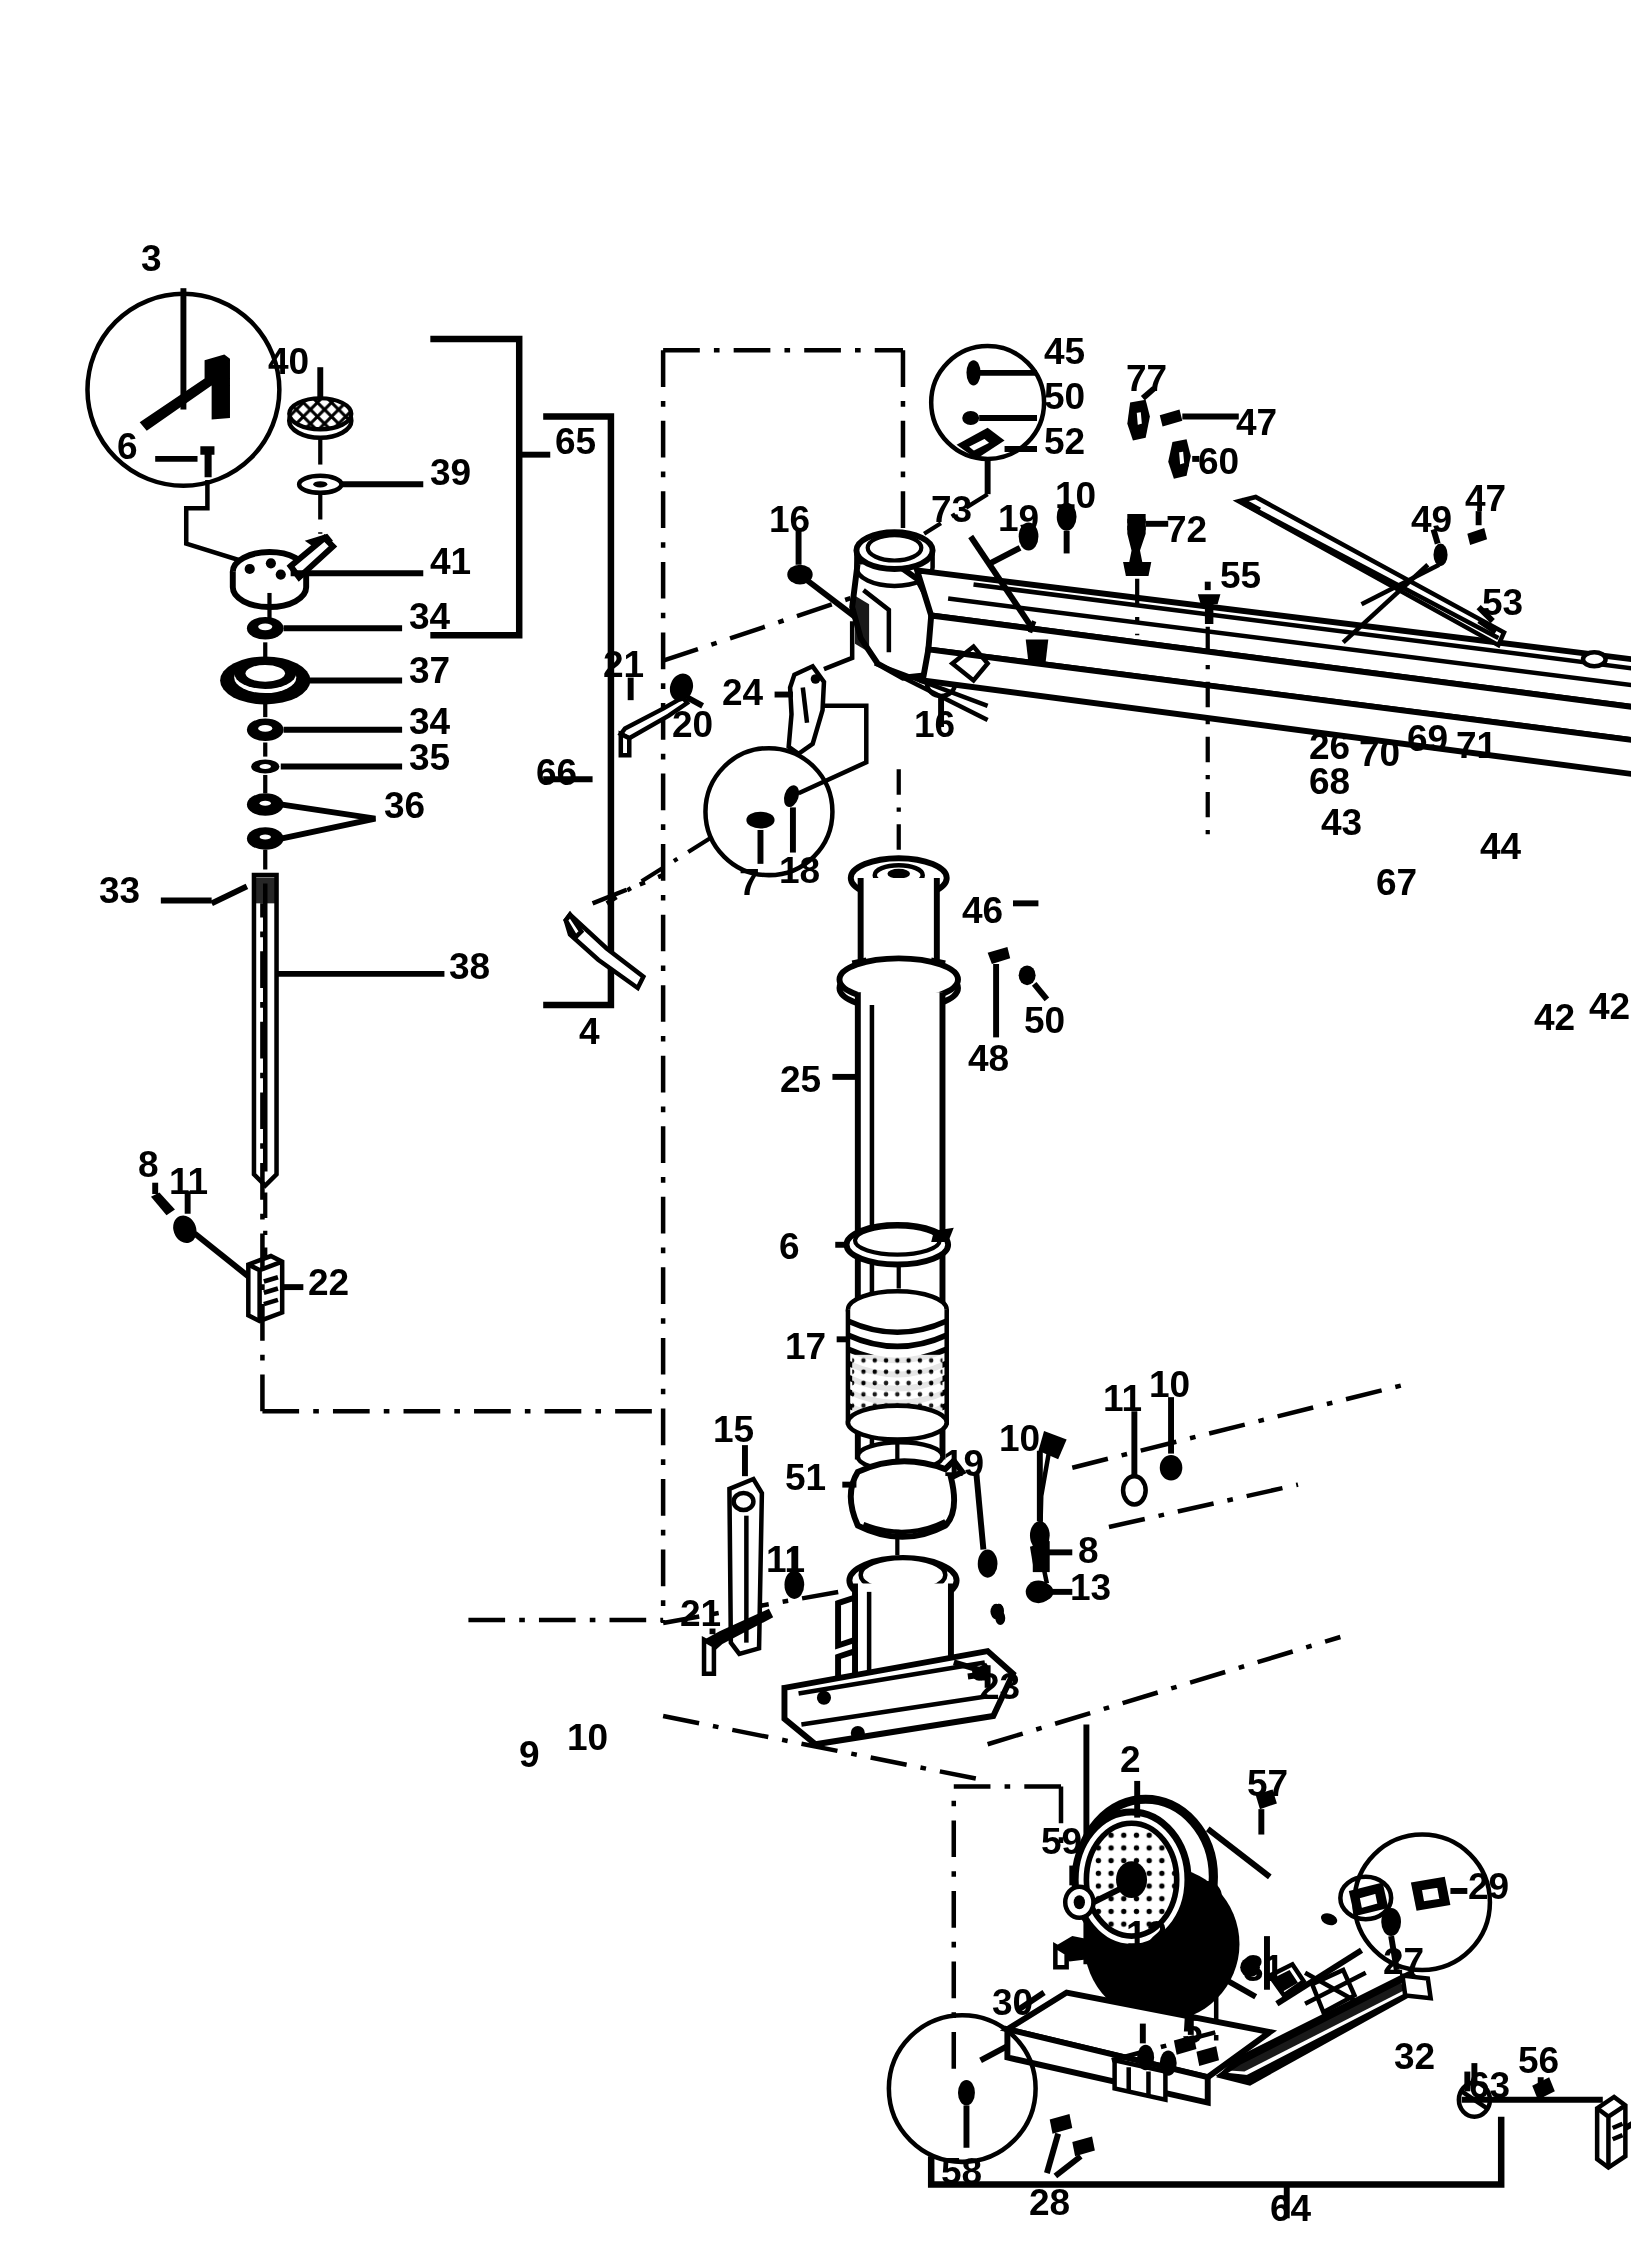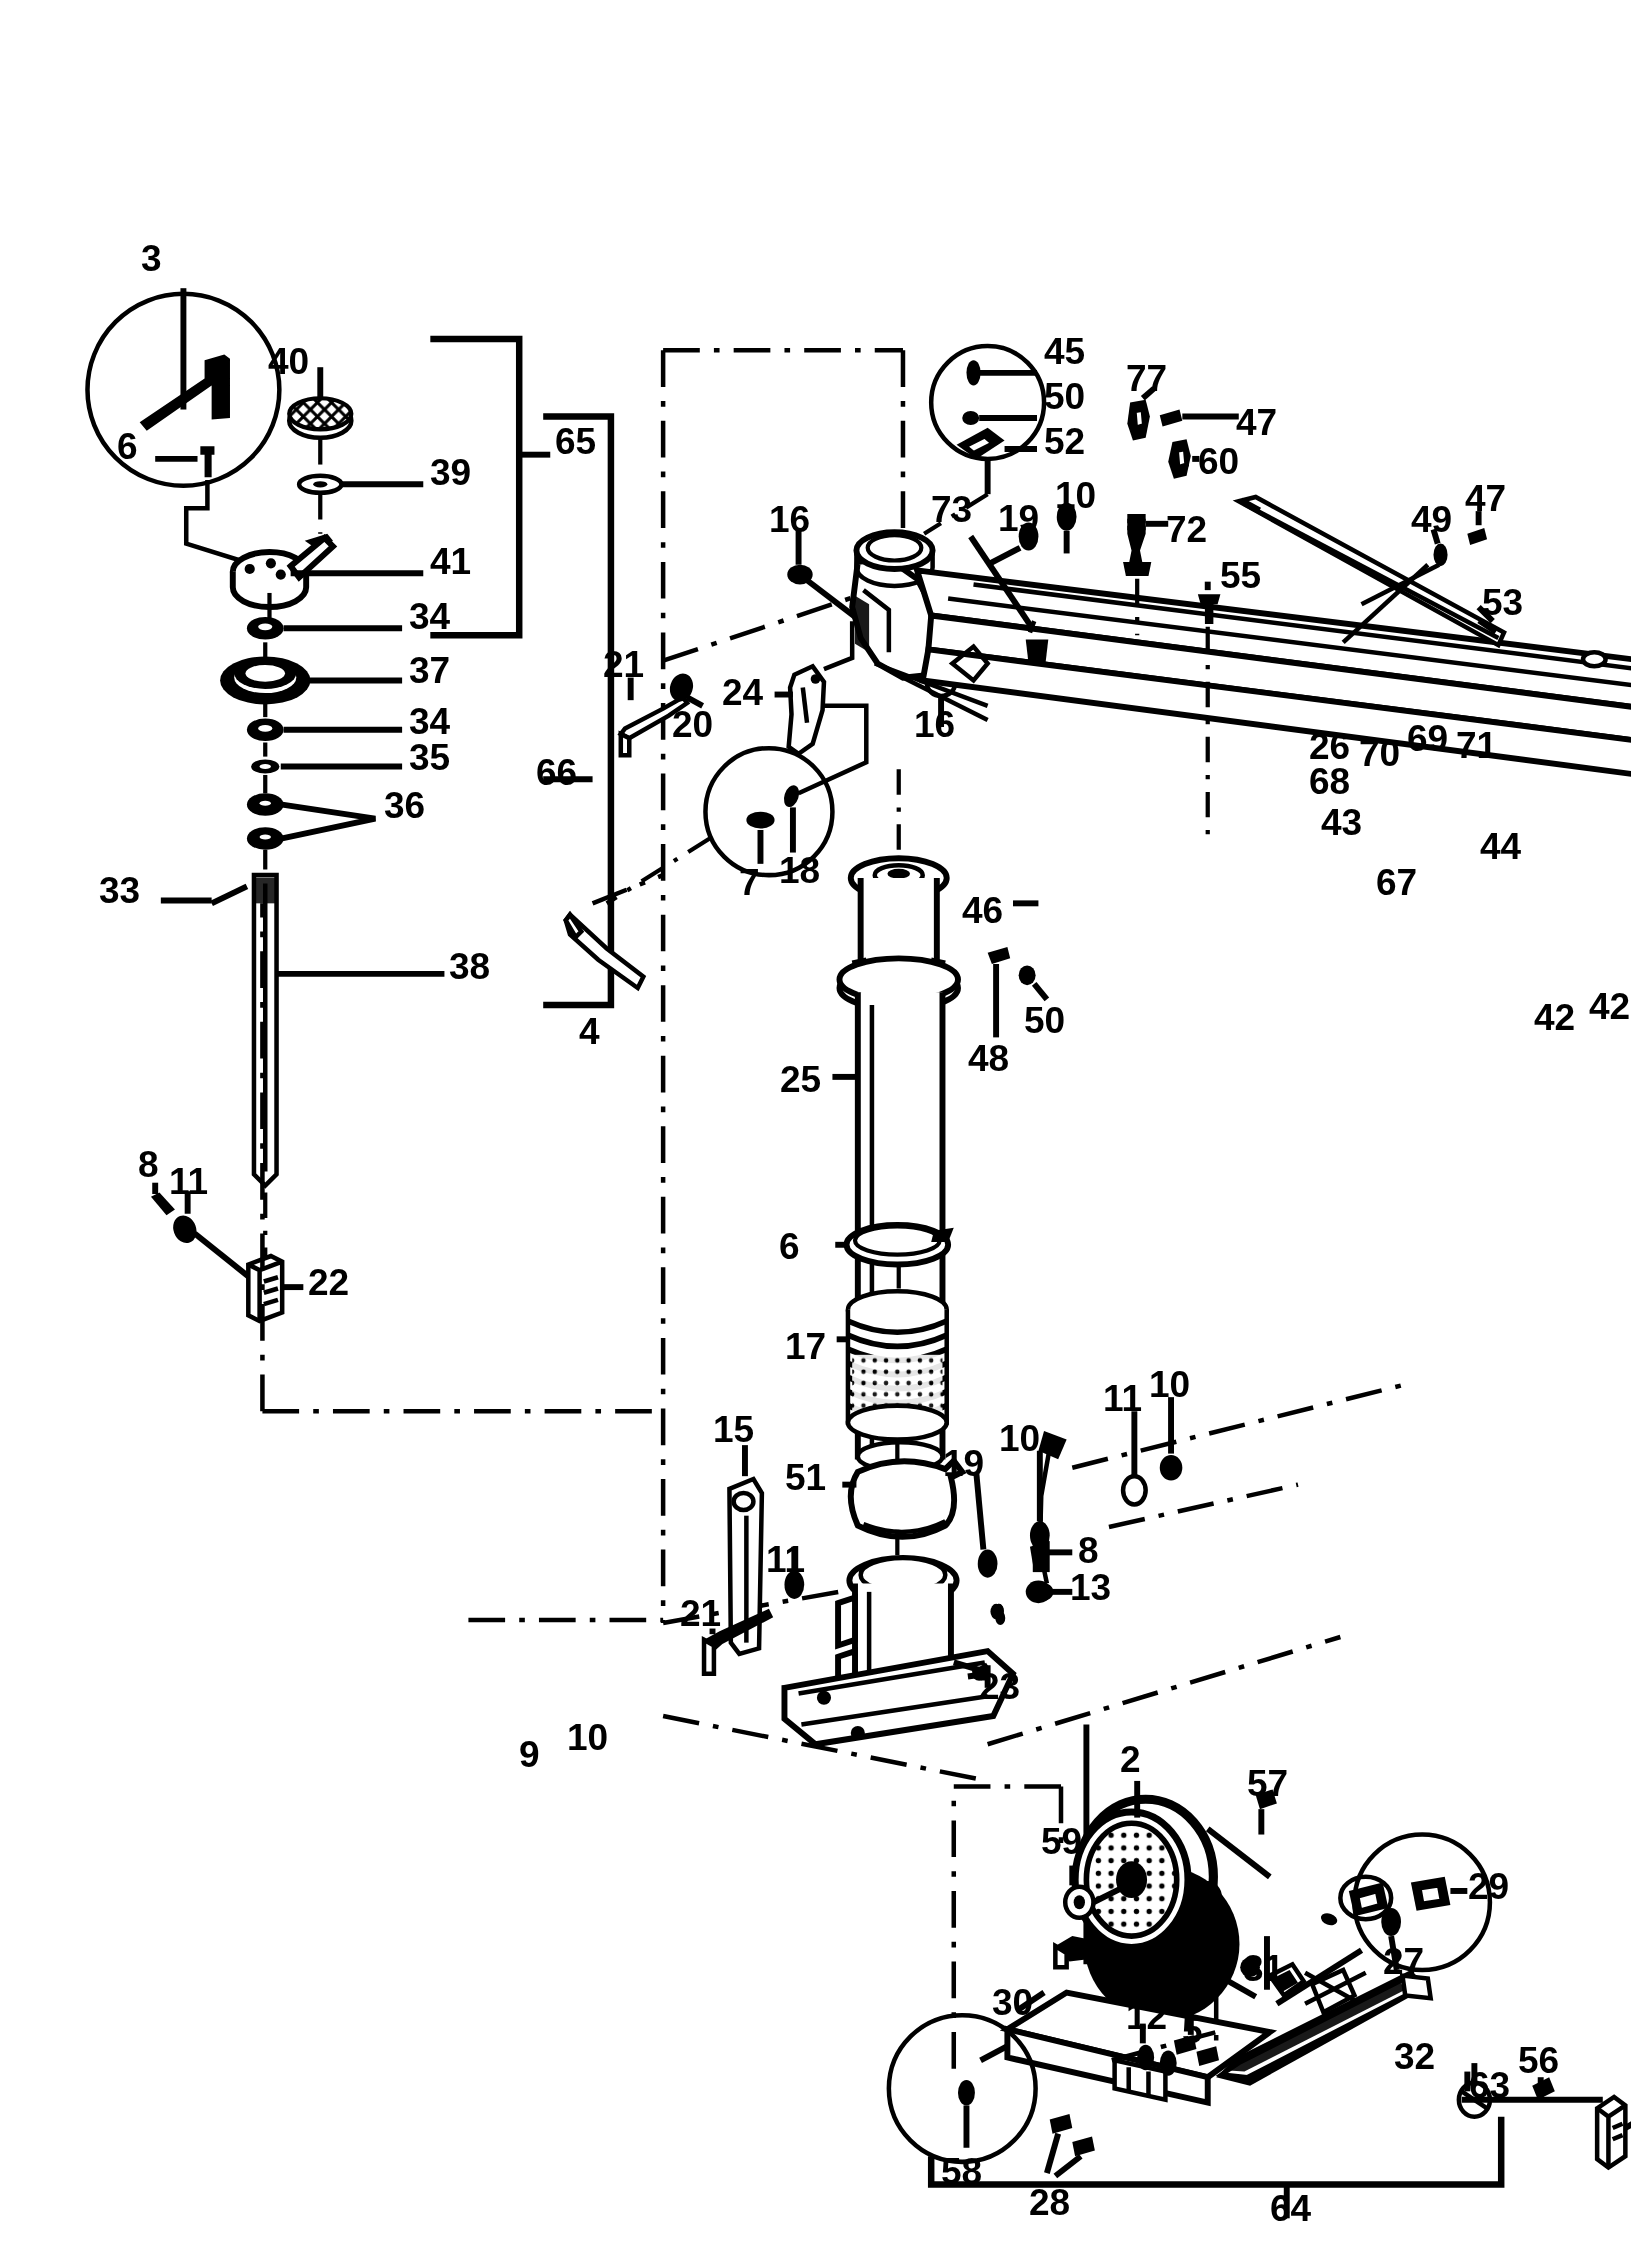--- a/index.html
+++ b/index.html
@@ -762,21 +762,21 @@
   <div class="callout" style="left: 780px; top: 1061px; font-size: 37px;">25</div>
   <div class="callout" style="left: 779px; top: 1228px; font-size: 37px;">6</div>
   <div class="callout" style="left: 785px; top: 1328px; font-size: 37px;">17</div>
   <div class="callout" style="left: 1120px; top: 1741px; font-size: 37px;">2</div>
   <div class="callout" style="left: 1247px; top: 1765px; font-size: 37px;">57</div>
   <div class="callout" style="left: 1041px; top: 1823px; font-size: 37px;">59</div>
   <div class="callout" style="left: 1468px; top: 1868px; font-size: 37px;">29</div>
   <div class="callout" style="left: 1383px; top: 1943px; font-size: 37px;">27</div>
   <div class="callout" style="left: 1243px; top: 1950px; font-size: 37px;">31</div>
   <div class="callout" style="left: 992px; top: 1984px; font-size: 37px;">30</div>
-  <div class="callout" style="left: 1126px; top: 1998px; font-size: 37px;">12</div>
+  <div class="callout" style="left: 1126px; top: 1916px; font-size: 37px;">12</div>
   <div class="callout" style="left: 1182px; top: 2012px; font-size: 37px;">5</div>
   <div class="callout" style="left: 1394px; top: 2038px; font-size: 37px;">32</div>
   <div class="callout" style="left: 1441px; top: 2067px; font-size: 37px; margin-left: 28px;">63</div>
   <div class="callout" style="left: 1518px; top: 2042px; font-size: 37px;">56</div>
   <div class="callout" style="left: 941px; top: 2153px; font-size: 37px;">58</div>
   <div class="callout" style="left: 1029px; top: 2184px; font-size: 37px;">28</div>
   <div class="callout" style="left: 1270px; top: 2190px; font-size: 37px;">64</div>
 
 </div>
 

